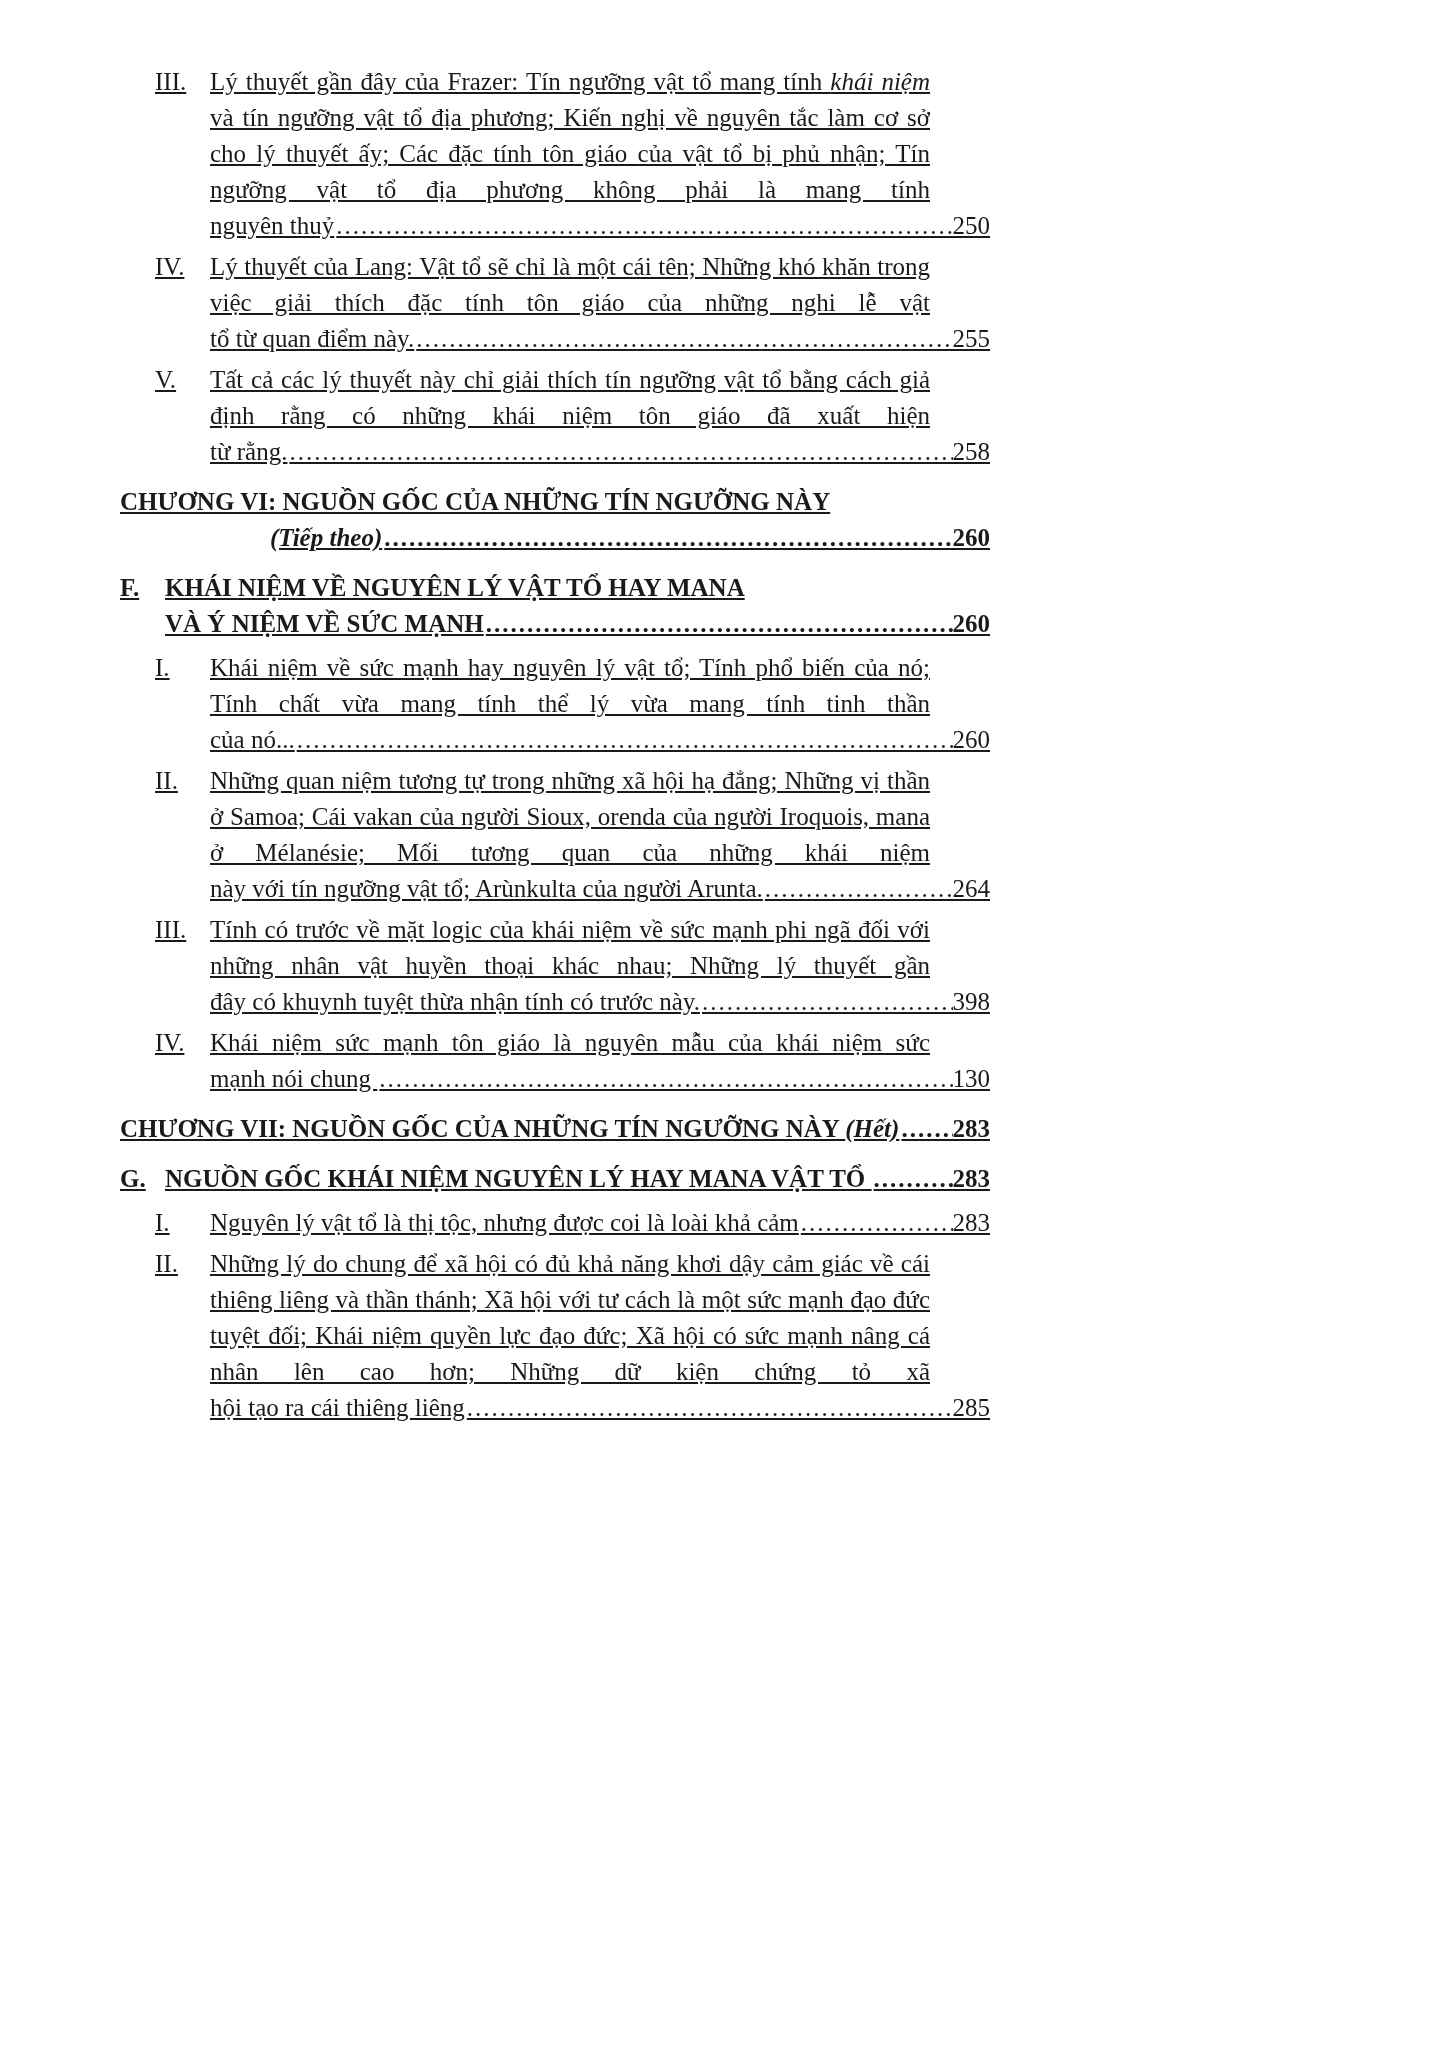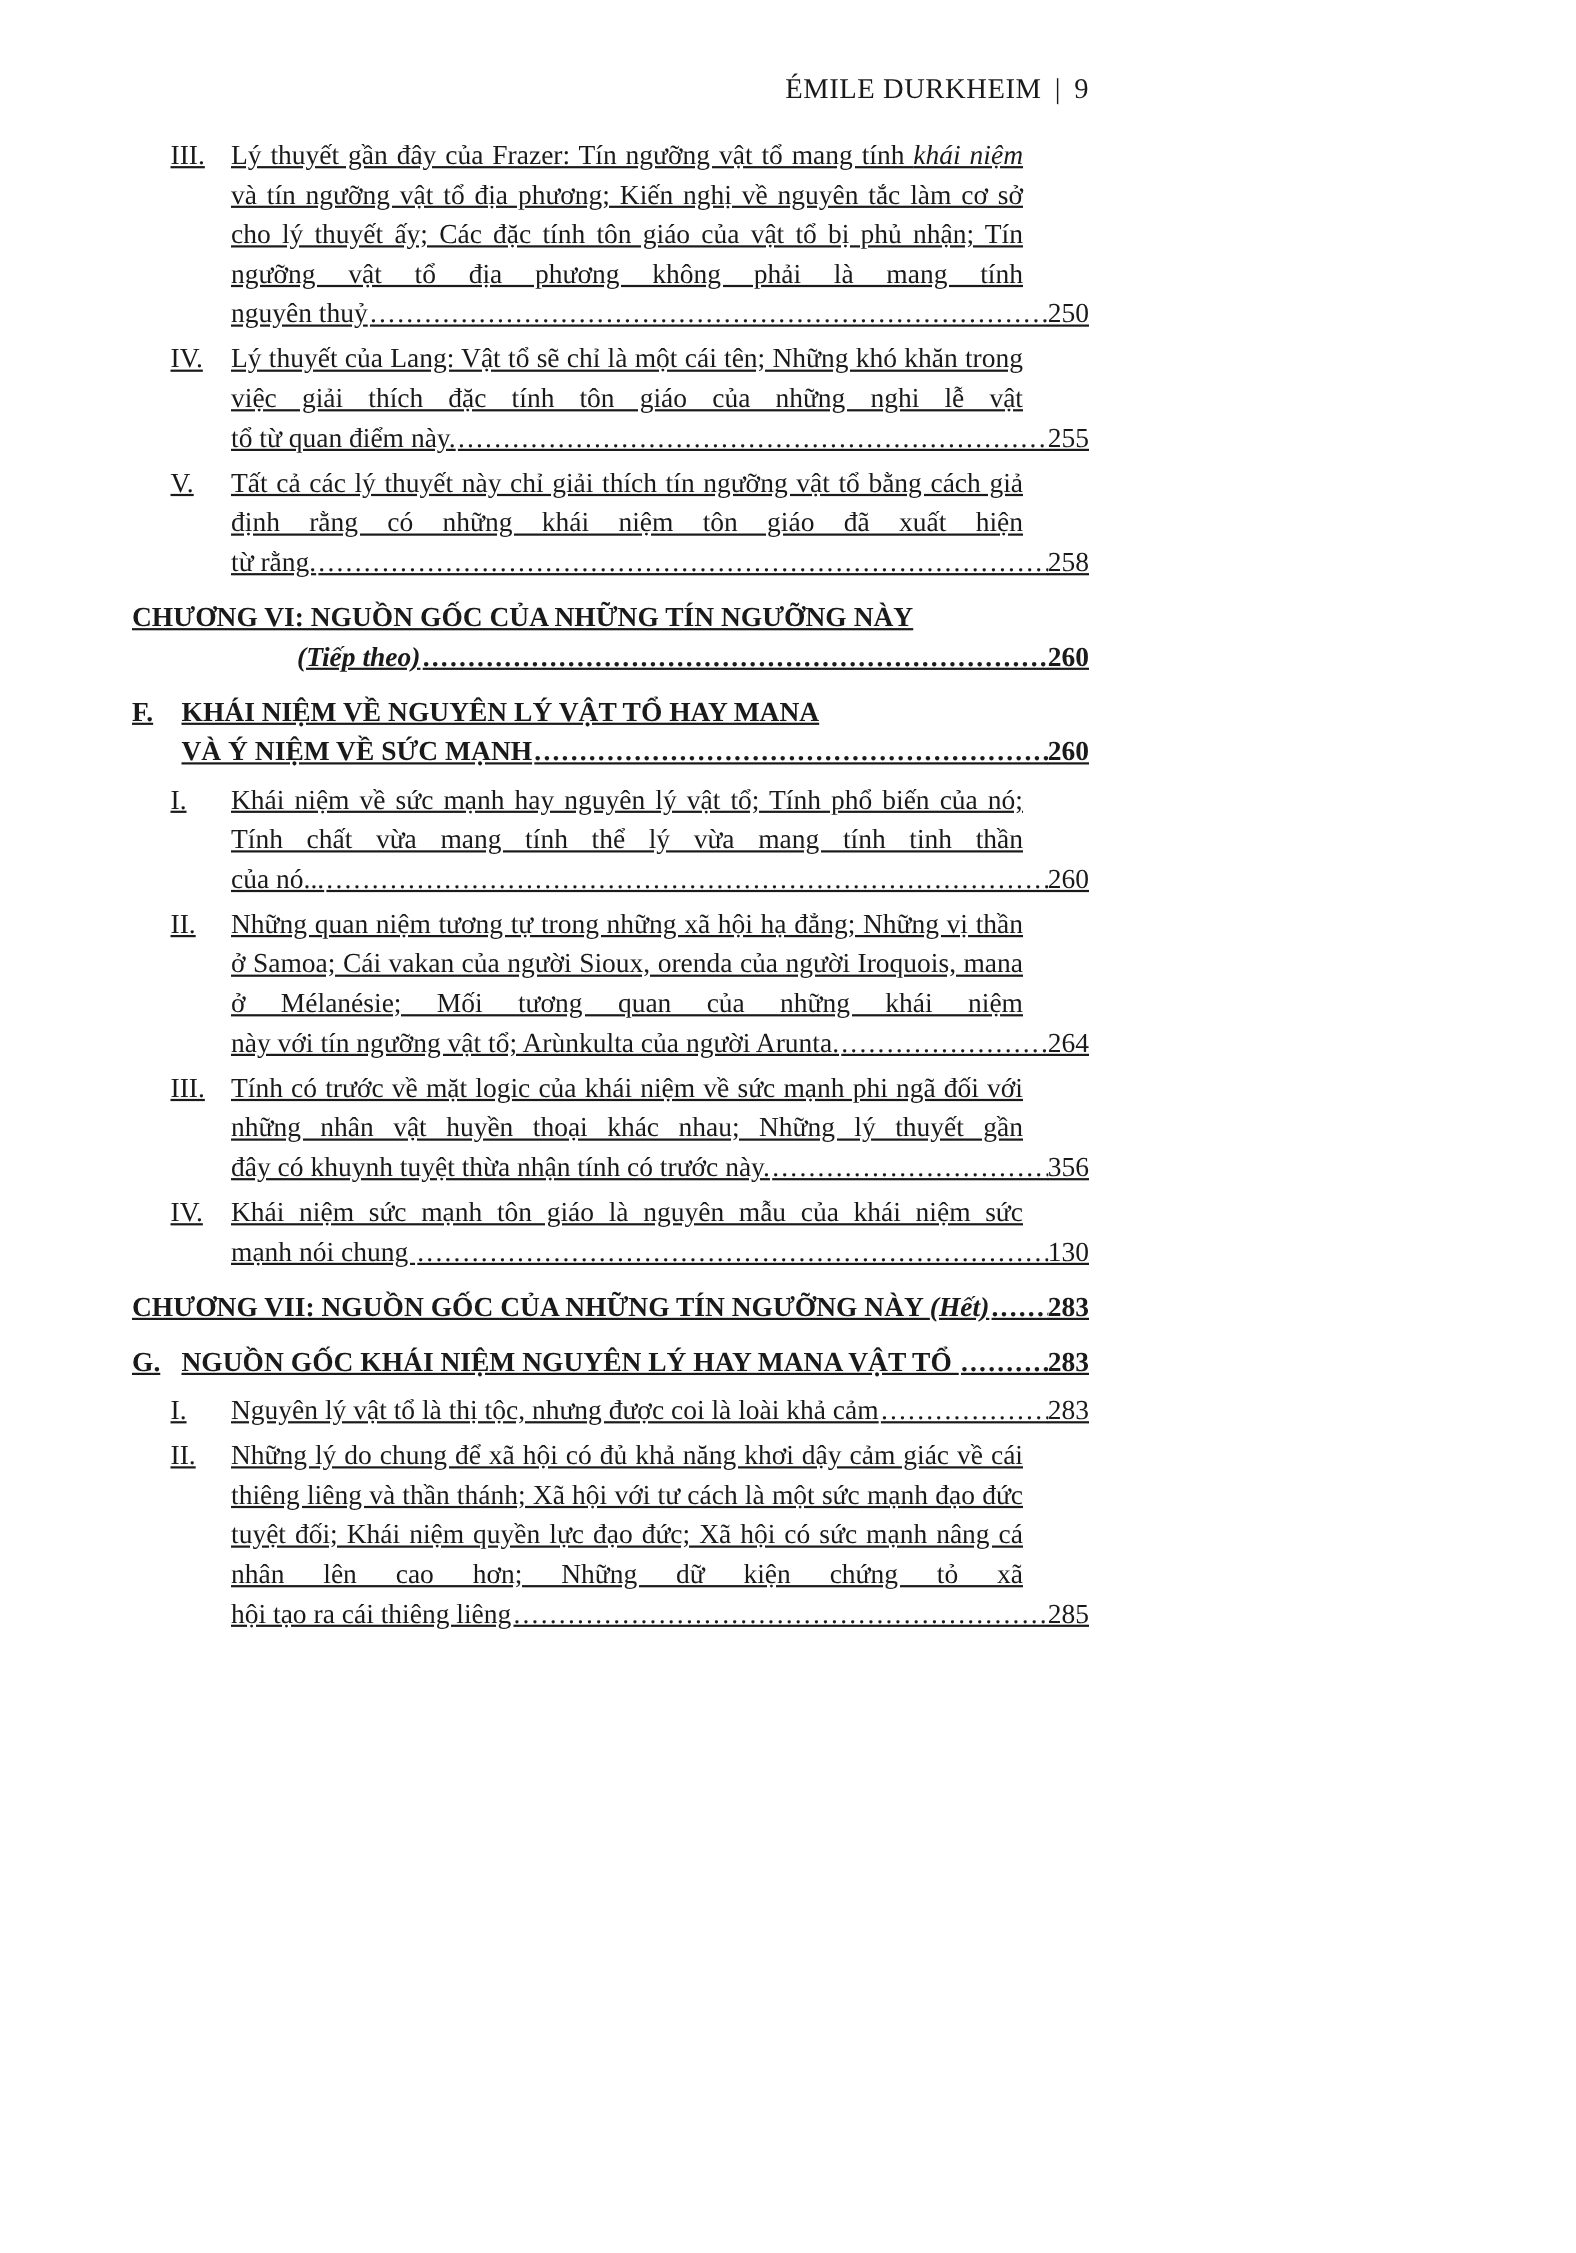--- a/index.html
+++ b/index.html
@@ -78,23 +78,20 @@
     content: "..................................................................................................................................................................................................................";
     letter-spacing: 2px;
   }
   .pagecol { flex: none; }
   .it { font-style: italic; }
 </style>
 </head>
 <body style="background: rgb(255, 255, 255);">
 
 <div class="page" style="color: rgb(26, 26, 26);">
-  <header class="page-header">
-    <span>ÉMILE DURKHEIM</span><span class="sep">|</span><span>9</span>
-  </header>
   <main id="toc" class="toc">
       <div class="entry item">
         <span class="label">III.</span>
         <div class="content">
           <div class="body"><span>Lý thuyết gần đây của Frazer: Tín ngưỡng vật tổ mang tính </span><span class="it">khái niệm</span><span> và tín ngưỡng vật tổ địa phương; Kiến nghị về nguyên tắc làm cơ sở cho lý thuyết ấy; Các đặc tính tôn giáo của vật tổ bị phủ nhận; Tín ngưỡng vật tổ địa phương không phải là mang tính</span></div>
           <div class="tailrow">
             <span class="tail"><span>nguyên thuỷ</span></span>
             <span class="dots"></span>
             <span class="pagecol">250</span>
           </div>
@@ -165,21 +162,21 @@
           </div>
         </div>
       </div>
       <div class="entry item">
         <span class="label">III.</span>
         <div class="content">
           <div class="body"><span>Tính có trước về mặt logic của khái niệm về sức mạnh phi ngã đối với những nhân vật huyền thoại khác nhau; Những lý thuyết gần</span></div>
           <div class="tailrow">
             <span class="tail"><span>đây có khuynh tuyệt thừa nhận tính có trước này.</span></span>
             <span class="dots"></span>
-            <span class="pagecol">356</span>
+            <span class="pagecol">398</span>
           </div>
         </div>
       </div>
       <div class="entry item">
         <span class="label">IV.</span>
         <div class="content">
           <div class="body"><span>Khái niệm sức mạnh tôn giáo là nguyên mẫu của khái niệm sức</span></div>
           <div class="tailrow">
             <span class="tail"><span>mạnh nói chung </span></span>
             <span class="dots"></span>

